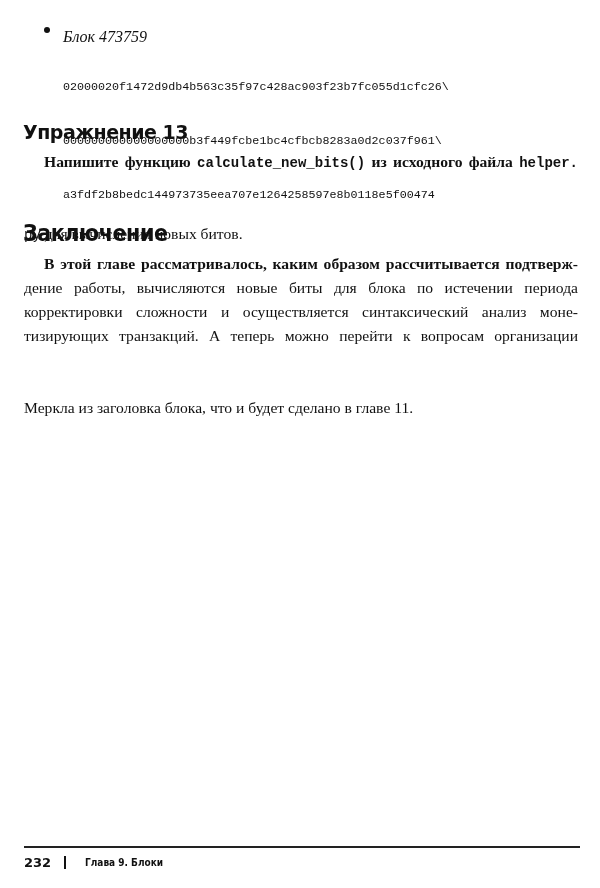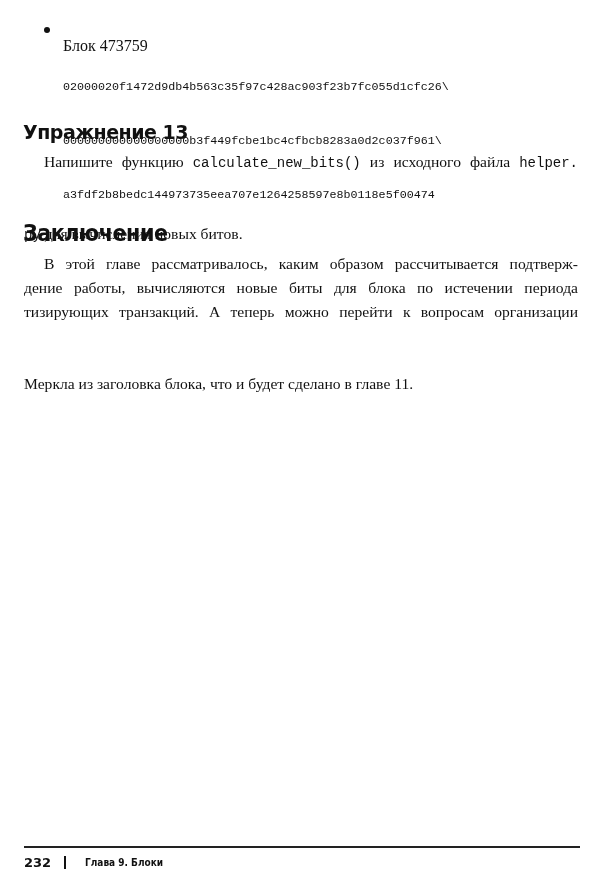--- a/index.html
+++ b/index.html
@@ -9,22 +9,22 @@
     font-family: "Liberation Serif", "DejaVu Serif", serif;
   }
   .page { position: absolute; left: 0; top: 0; width: 600px; height: 888px; }
 
   .bullet-item { position: absolute; left: 40px; top: 18px; width: 520px; }
   .bullet-dot {
     position: absolute; left: 4px; top: 9px;
     width: 6px; height: 6px; border-radius: 50%; background: #111;
   }
   .bullet-label {
-    position: absolute; left: 23px; top: 17px;
-    font-size: 16px; line-height: 22px; white-space: nowrap;
+    position: absolute; left: 23px; top: 8px;
+    font-size: 16px; line-height: 22px; white-space: nowrap; font-style: italic;
   }
   .code-block {
     position: absolute; left: 63px; top: 42px;
     font-family: "Liberation Mono", "DejaVu Sans Mono", monospace;
     font-size: 11.7px; line-height: 18px; white-space: pre; color: #111;
   }
   .code-line { display: block; height: 18px; }
 
   .heading {
     position: absolute; left: 23px;
@@ -33,21 +33,21 @@
     letter-spacing: -0.5px;
   }
   .h-exercise { top: 119px; font-size: 19px; line-height: 26px; }
   .h-conclusion { top: 218px; font-size: 23px; line-height: 30px; transform: scaleX(0.9); transform-origin: left; }
 
   .para {
     position: absolute; left: 24px; width: 554px;
     font-size: 15.6px; line-height: 24px; text-align: justify;
   }
   .para .line { display: block; height: 24px; white-space: nowrap; text-align-last: justify; }
-  .para .line.indent { padding-left: 20px; }
+  .para .line.indent { padding-left: 20px; font-weight: bold; }
   .para .line.last { text-align-last: left; margin-top: 48px; }
   .mono { font-family: "Liberation Mono", "DejaVu Sans Mono", monospace; font-size: 14px; }
 
   .p-exercise { top: 150px; }
   .p-conclusion { top: 252px; }
 
   .footer-rule {
     position: absolute; left: 24px; top: 846px; width: 556px; height: 2px; background: #222;
   }
   .footer {
@@ -80,20 +80,21 @@
   <div class="para p-exercise">
     <span class="line indent"><span>Напишите функцию </span><span class="mono">calculate_new_bits()</span><span> из исходного файла </span><span class="mono">helper.</span></span>
     <span class="line last"><span class="mono">py</span><span> для вычисления новых битов.</span></span>
   </div>
 
   <div class="heading h-conclusion">Заключение</div>
 
   <div class="para p-conclusion">
     <span class="line indent">В этой главе рассматривалось, каким образом рассчитывается подтверж-</span>
     <span class="line">дение работы, вычисляются новые биты для блока по истечении периода</span>
+    <span class="line">корректировки сложности и осуществляется синтаксический анализ моне-</span>
     <span class="line">тизирующих транзакций. А теперь можно перейти к вопросам организации</span>
     <span class="line last">Меркла из заголовка блока, что и будет сделано в главе 11.</span>
   </div>
 
   <div class="footer-rule"></div>
   <div class="footer">
     <span class="page-number">232</span>
     <span class="footer-sep"></span>
     <span class="chapter-title">Глава 9. Блоки</span>
   </div>

